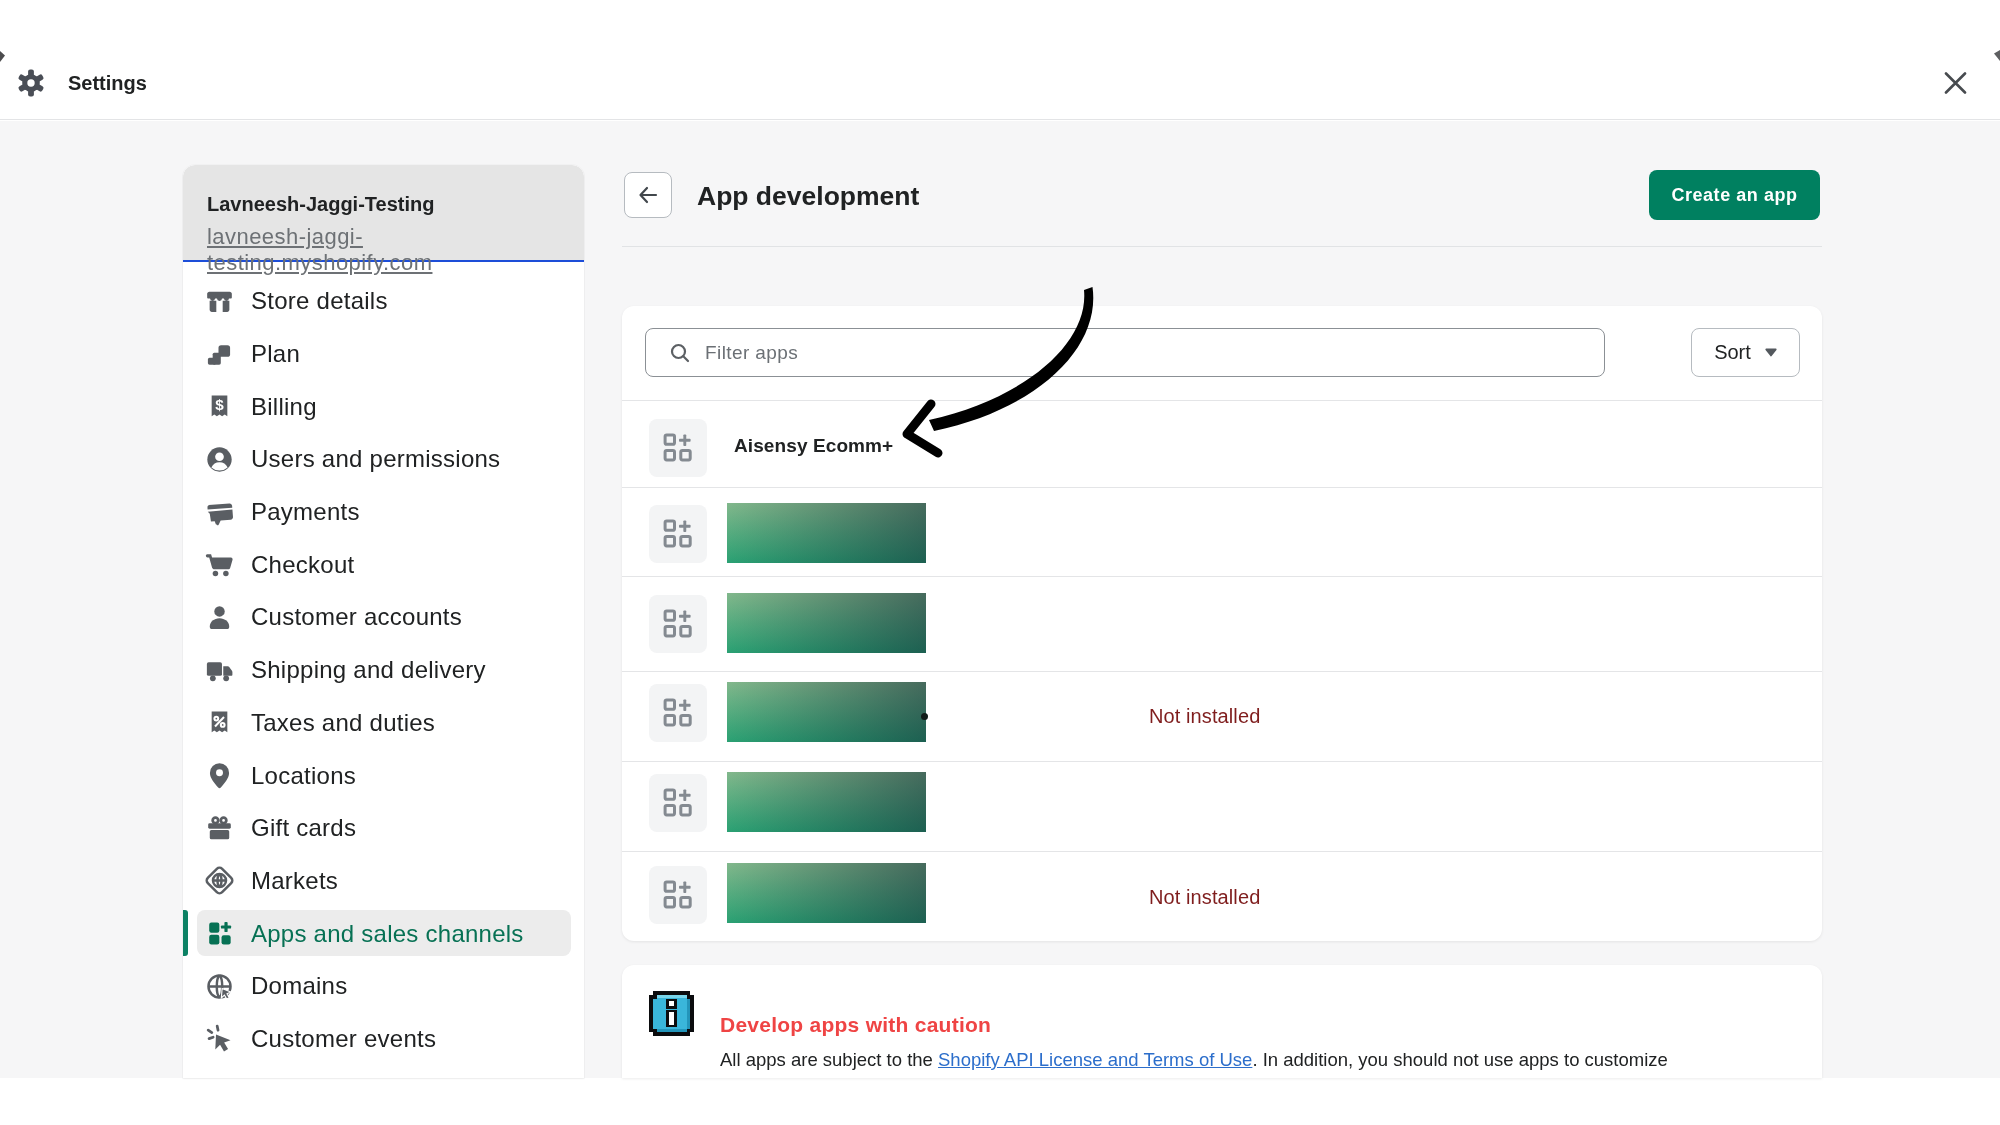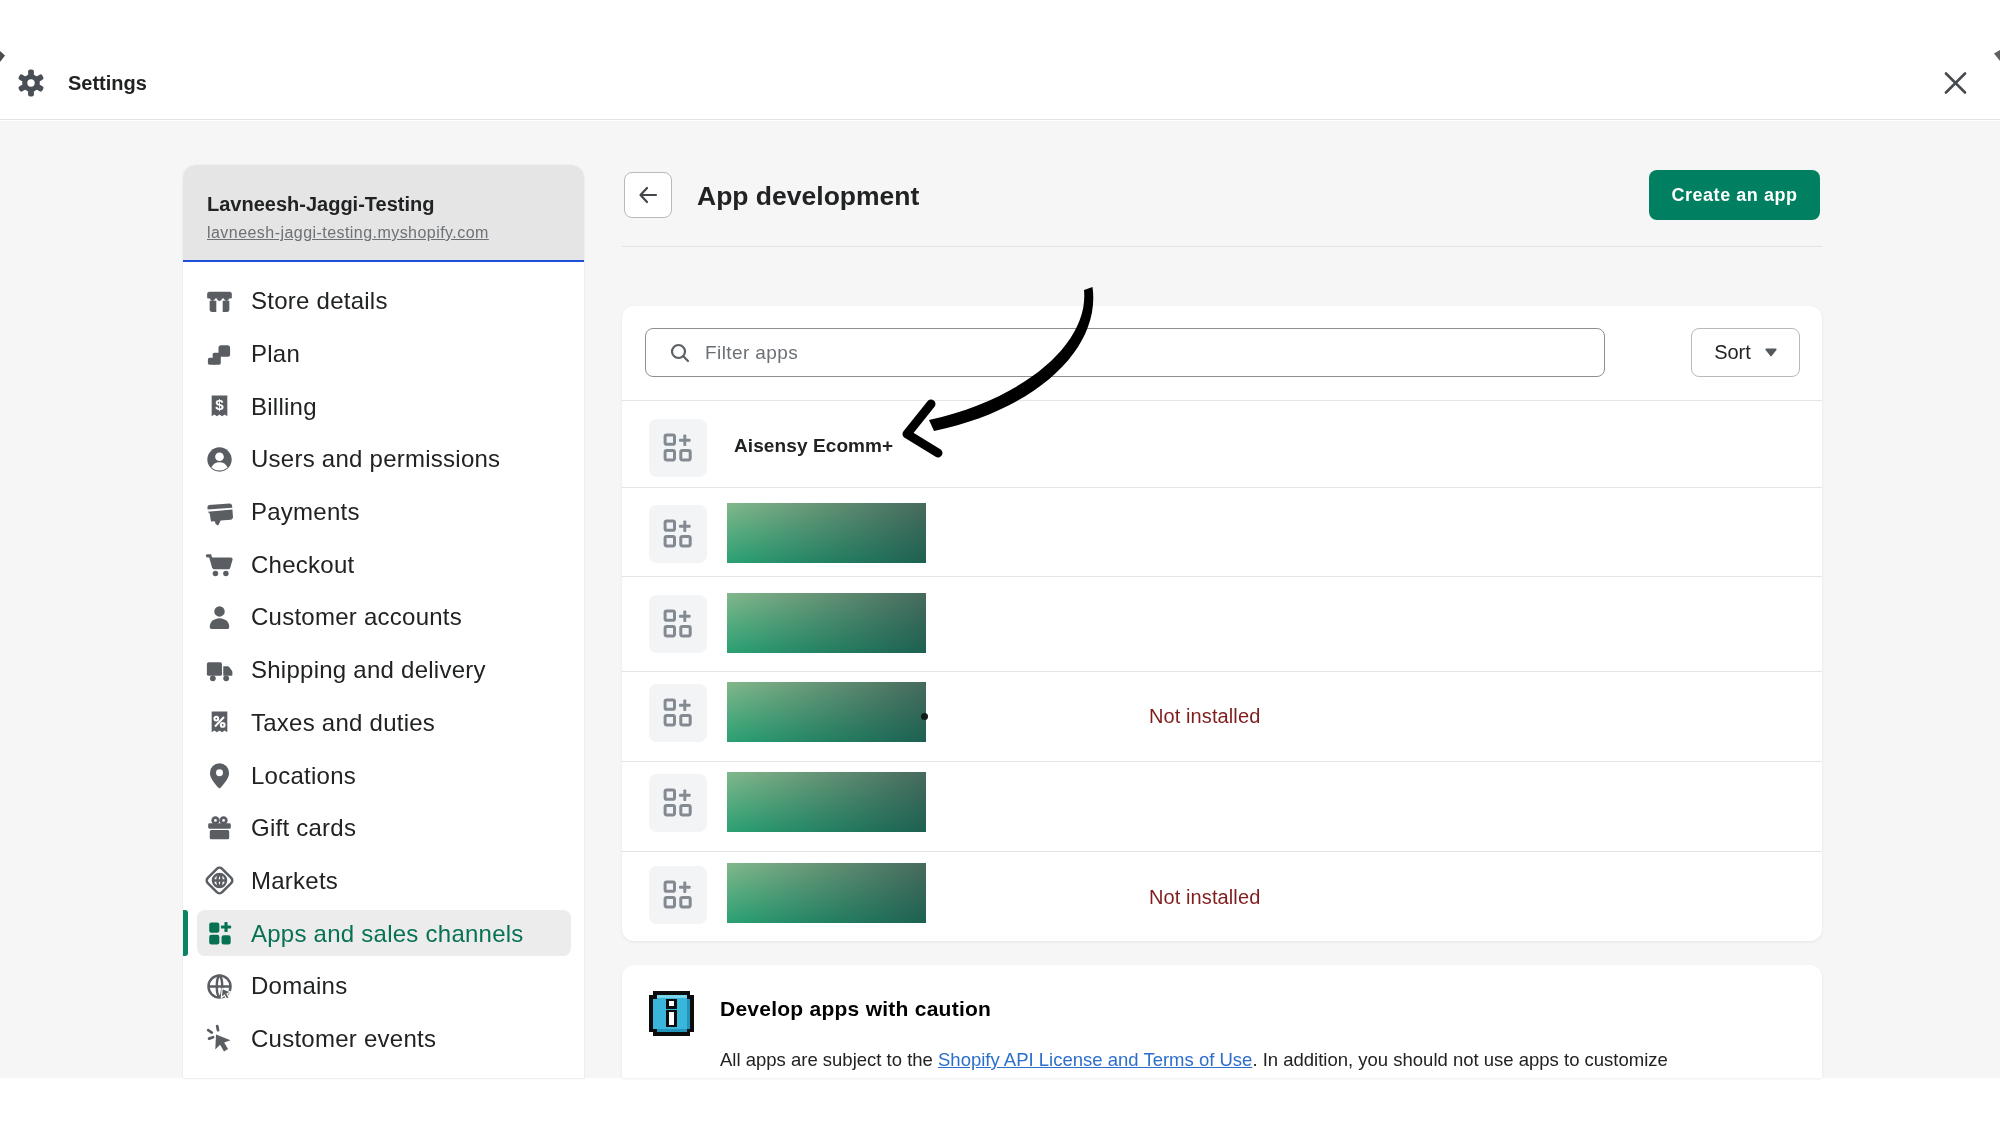--- a/index.html
+++ b/index.html
@@ -11,21 +11,21 @@
   
   .bg { position:absolute; left:0; top:121px; width:2000px; height:957px; background:#f6f6f7; }
   
   .tickL { position:absolute; left:0; top:48px; }
   .tickR { position:absolute; left:1994px; top:47px; }
 
   
   .side { position:absolute; left:183px; top:165px; width:401px; height:913px; background:#fff; border-radius:12px 12px 0 0; box-shadow:0 1px 2px rgba(0,0,0,.06), 0 0 0 1px rgba(0,0,0,.02); overflow:hidden; }
   .side-head { height:97px; background:#e5e5e5; border-bottom:2px solid #1d4ed8; padding:28px 24px 0 24px; border-radius:12px 12px 0 0; }
   .side-head h2 { font-size:20px; font-weight:bold; color:#202223; margin-bottom:8px; }
-  .side-head a { font-size:16px; letter-spacing:.45px; color:#6d7175; text-decoration:underline;margin-top:16px; }
+  .side-head a { font-size:22px; letter-spacing:.45px; color:#6d7175; text-decoration:underline;margin-top:16px; }
   .menu { padding-top:13px; }
   .mi { position:relative; height:52.7px; display:flex; align-items:center; padding-left:22px; }
   .mi .ic { width:29px; height:29px; flex:0 0 29px; display:flex; align-items:center; justify-content:center; }
   .mi .lb { margin-left:17px; font-size:24px; color:#202223; letter-spacing:.25px; }
   .mi.sel .pill { position:absolute; left:14px; top:3px; width:374px; height:46px; background:#ececec; border-radius:8px; }
   .mi.sel .bar { position:absolute; left:0; top:3px; width:5px; height:46px; background:#0c8164; border-radius:0 3px 3px 0; }
   .mi.sel .lb { color:#077154; position:relative; }
   .mi.sel .ic { position:relative; }
 
   
@@ -39,21 +39,21 @@
   .search .ph { margin-left:14px; font-size:19px; color:#6b7075; letter-spacing:.4px; }
   .sort { position:absolute; left:1069px; top:22px; width:109px; height:49px; border:1px solid #b6bbc0; border-radius:8px; display:flex; align-items:center; justify-content:center; font-size:20px; color:#202223; }
   .rline { position:absolute; left:0; width:1200px; height:1px; background:#e4e5e7; }
   .tile { position:absolute; left:27px; width:58px; height:58px; background:#f3f4f5; border-radius:8px; display:flex; align-items:center; justify-content:center; }
   .appname { position:absolute; left:112px; font-size:19px; font-weight:bold; color:#202223; letter-spacing:.1px; }
   .gblock { position:absolute; left:105px; width:199px; height:60px; background-image:linear-gradient(to right, rgba(16,36,50,0) 0%, rgba(16,36,50,0.52) 100%), linear-gradient(to bottom, #82b88c 0%, #2aa173 100%); }
   .ni { position:absolute; left:527px; font-size:20px; color:#7f1d1d; letter-spacing:.1px; }
   .dot { position:absolute; left:299px; width:7px; height:7px; border-radius:50%; background:#111c19; }
 
   .card2 { position:absolute; left:622px; top:965px; width:1200px; height:113px; background:#fff; border-radius:12px 12px 0 0; box-shadow:0 1px 3px rgba(0,0,0,.08); }
-  .caution-h { position:absolute; left:98px; top:32px; font-size:21px; font-weight:bold; color:#000000; letter-spacing:.25px; }
+  .caution-h { position:absolute; left:98px; top:48px; font-size:21px; font-weight:bold; color:#ef4444; letter-spacing:.25px; }
   .caution-p { position:absolute; left:98px; top:84px; font-size:18.5px; color:#202223; }
   .caution-p a { color:#2c6ecb; text-decoration:underline;margin-top:17px; }
 </style>
 </head>
 <body>
   <div class="bg"></div>
   <div class="topbar"></div>
   <div class="tickL"><svg width="5" height="11" viewBox="0 0 5 11">
       <path d="M0 0 L5 4.5 L0 11 Z" fill="#4c4c4e"></path>
     </svg></div>

